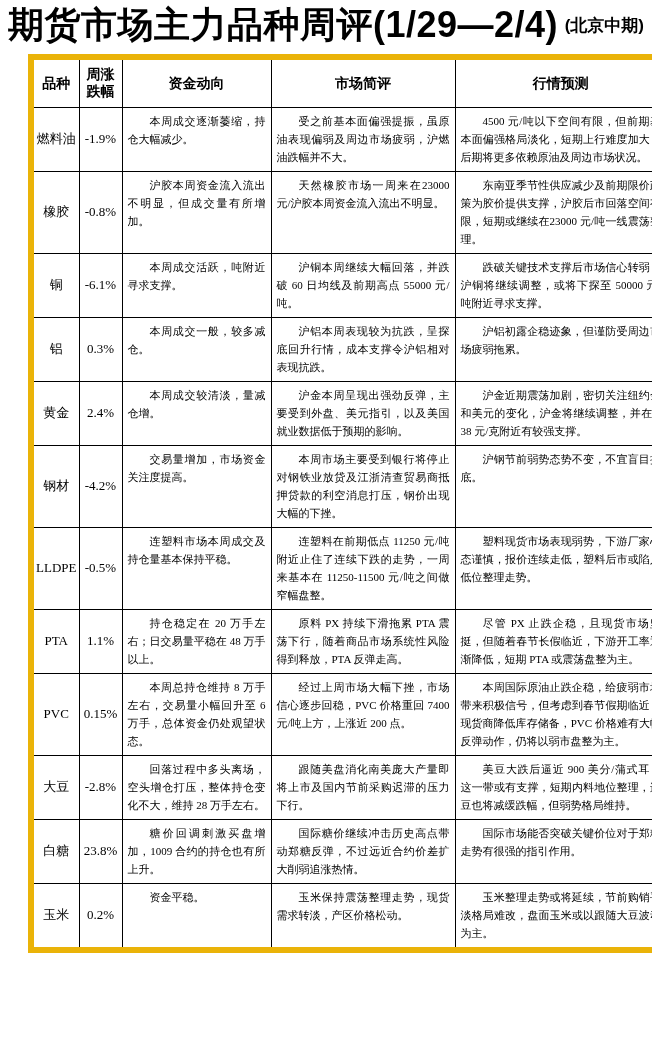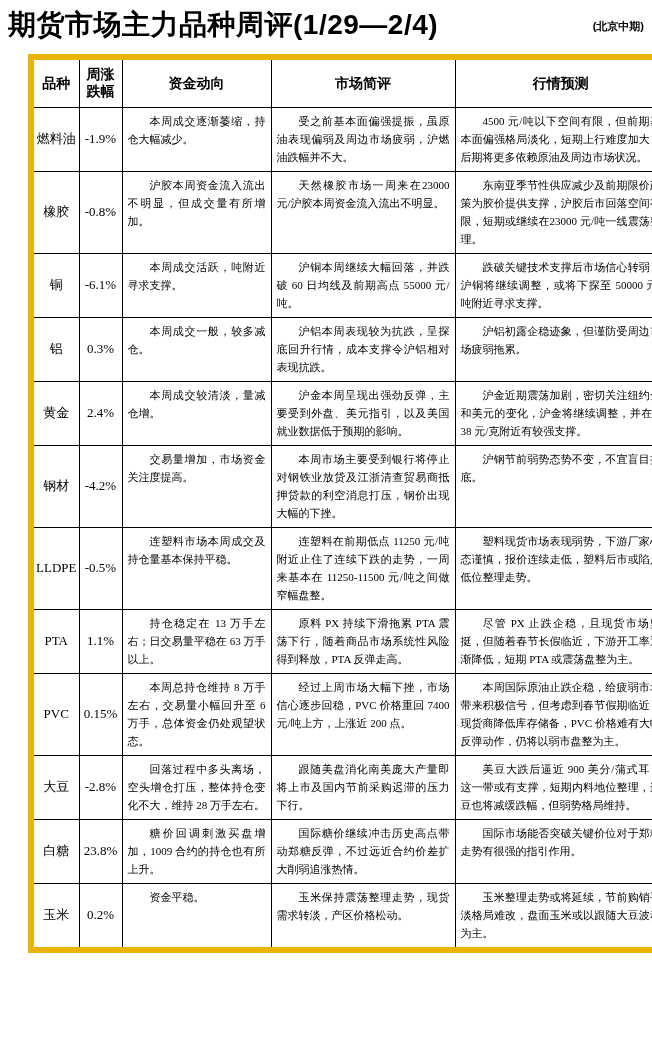--- a/index.html
+++ b/index.html
@@ -19,29 +19,29 @@
   .header-row {
     display: flex;
     justify-content: space-between;
     align-items: flex-start;
     padding: 0 2px 12px 0;
   }
   .doc-title {
     margin: 0;
     font-family: "Liberation Sans", sans-serif;
     font-weight: bold;
-    font-size: 28px;
+    font-size: 36px;
     line-height: 34px;
     letter-spacing: 0.5px;
     white-space: nowrap;
   }
   .publisher {
     font-family: "Liberation Sans", sans-serif;
     font-weight: bold;
-    font-size: 11px;
+    font-size: 17px;
     line-height: 22px;
     padding-top: 7px;
     white-space: nowrap;
   }
   table.review-table {
     border-collapse: collapse;
     table-layout: fixed;
     width: 638px;
     border: 6px solid #eab308;
     margin-left: 20px;
@@ -204,21 +204,21 @@
           </td>
     <td class="c-text">
             <p>塑料现货市场表现弱势，下游厂家心态谨慎，报价连续走低，塑料后市或陷入低位整理走势。</p>
           </td>
   </tr>
 
   <tr>
     <td class="c-variety">PTA</td>
     <td class="c-change">1.1%</td>
     <td class="c-text">
-            <p>持仓稳定在 13 万手左右；日交易量平稳在 63 万手以上。</p>
+            <p>持仓稳定在 20 万手左右；日交易量平稳在 48 万手以上。</p>
           </td>
     <td class="c-text">
             <p>原料 PX 持续下滑拖累 PTA 震荡下行，随着商品市场系统性风险得到释放，PTA 反弹走高。</p>
           </td>
     <td class="c-text">
             <p>尽管 PX 止跌企稳，且现货市场坚挺，但随着春节长假临近，下游开工率逐渐降低，短期 PTA 或震荡盘整为主。</p>
           </td>
   </tr>
 
   <tr>

